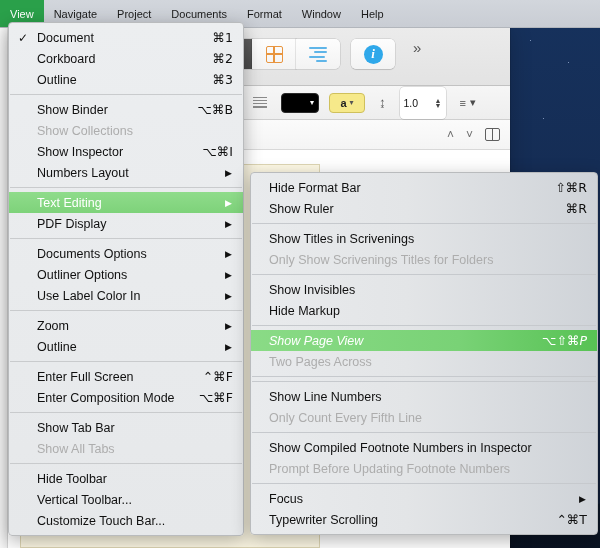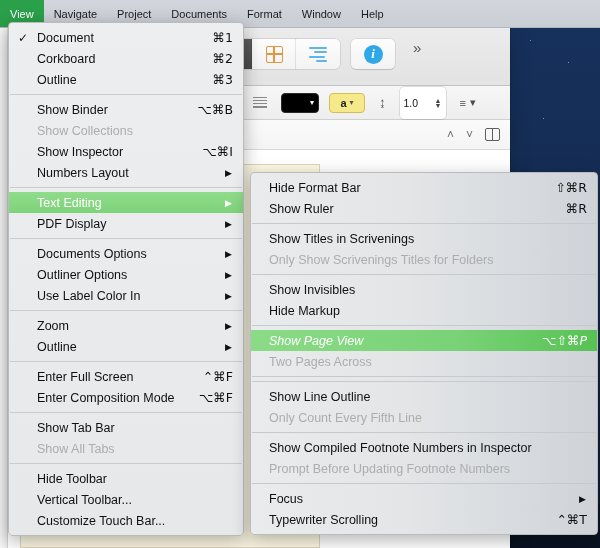--- a/index.html
+++ b/index.html
@@ -409,21 +409,21 @@
       <div class="row hl">
         <span class="lbl">Show Page View</span>
         <span class="key">⌥⇧⌘P</span>
       </div>
       <div class="row dim">
         <span class="lbl">Two Pages Across</span>
       </div>
       <div class="sep"></div>
       <div class="sep"></div>
       <div class="row">
-        <span class="lbl">Show Line Outline</span>
+        <span class="lbl">Show Line Numbers</span>
       </div>
       <div class="row dim">
         <span class="lbl">Only Count Every Fifth Line</span>
       </div>
       <div class="sep"></div>
       <div class="row">
         <span class="lbl">Show Compiled Footnote Numbers in Inspector</span>
       </div>
       <div class="row dim">
         <span class="lbl">Prompt Before Updating Footnote Numbers</span>

